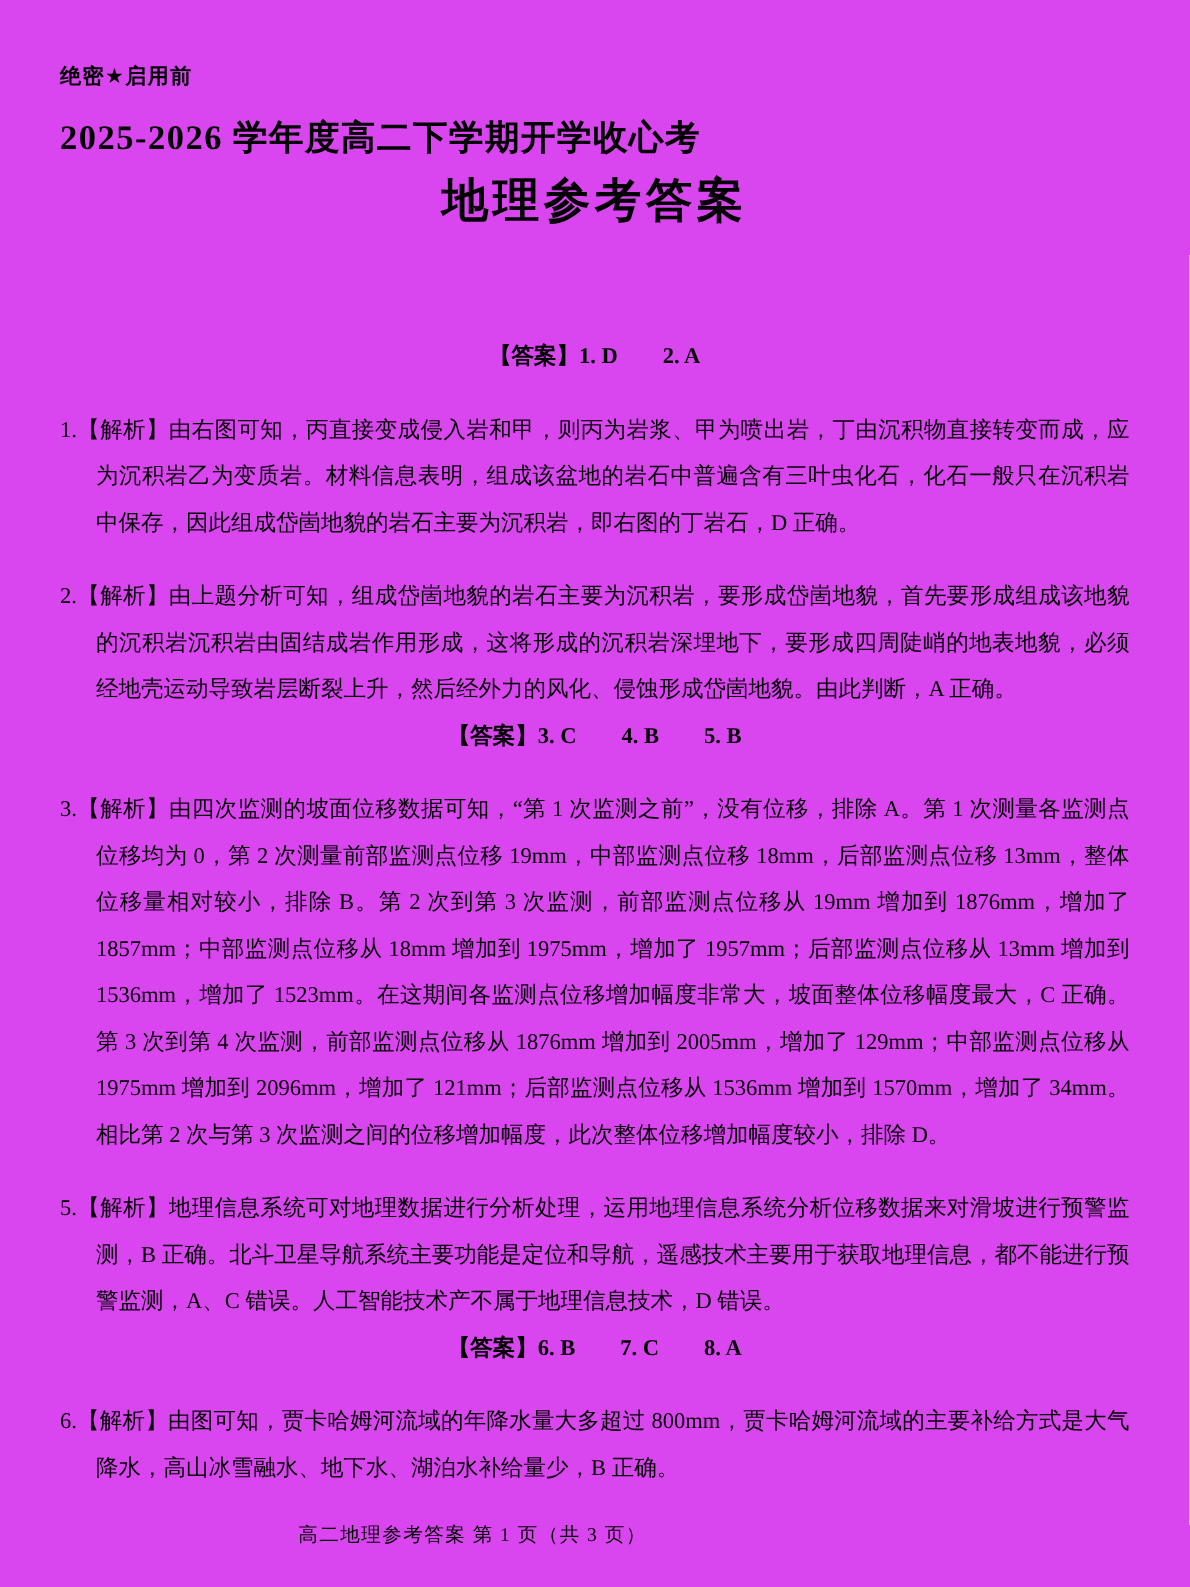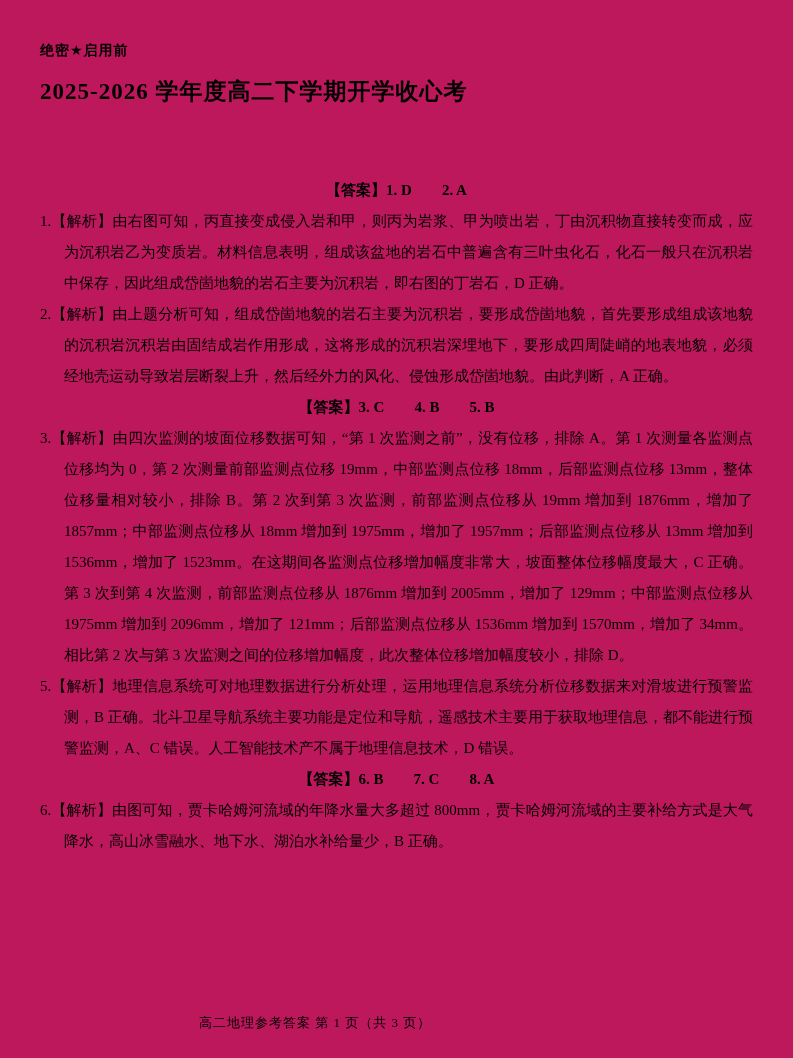--- a/index.html
+++ b/index.html
@@ -10,21 +10,21 @@
     font-family: "Liberation Serif", "DejaVu Serif", serif;
     color: #000000;
     position: relative;
     overflow: hidden;
   }
   .page {
     position: relative;
     width: 793px;
     height: 1058px;
     padding: 42px 40px 0 40px;
-    background: #be185d;
+    background: #d946ef;
   }
   .security-label {
     font-family: "Liberation Sans", "DejaVu Sans", sans-serif;
     font-weight: bold;
     font-size: 14px;
     letter-spacing: 1px;
   }
   .exam-title {
     margin-top: 16px;
     font-size: 23px;
@@ -45,40 +45,42 @@
   }
   p.answers {
     text-align: center;
     font-weight: bold;
   }
   p.analysis {
     text-align: justify;
     text-justify: inter-ideograph;
     padding-left: 24px;
     text-indent: -24px;
+    margin-top: 18px;
   }
   .page-footer {
     position: absolute;
     bottom: 26px;
     left: 0;
     width: 630px;
     text-align: center;
     font-size: 13px;
     letter-spacing: 1px;
   }
 </style>
 </head>
 <body>
 
 <div class="page">
 
   <div class="security-label">绝密★启用前</div>
 
   <h1 class="exam-title">2025-2026 学年度高二下学期开学收心考</h1>
 
+  <h2 class="answer-key-title">地理参考答案</h2>
 
   <div class="doc-body">
     <p class="answers">【答案】1. D　　2. A</p>
     <p class="analysis">1.【解析】由右图可知，丙直接变成侵入岩和甲，则丙为岩浆、甲为喷出岩，丁由沉积物直接转变而成，应为沉积岩乙为变质岩。材料信息表明，组成该盆地的岩石中普遍含有三叶虫化石，化石一般只在沉积岩中保存，因此组成岱崮地貌的岩石主要为沉积岩，即右图的丁岩石，D 正确。</p>
     <p class="analysis">2.【解析】由上题分析可知，组成岱崮地貌的岩石主要为沉积岩，要形成岱崮地貌，首先要形成组成该地貌的沉积岩沉积岩由固结成岩作用形成，这将形成的沉积岩深埋地下，要形成四周陡峭的地表地貌，必须经地壳运动导致岩层断裂上升，然后经外力的风化、侵蚀形成岱崮地貌。由此判断，A 正确。</p>
     <p class="answers">【答案】3. C　　4. B　　5. B</p>
     <p class="analysis">3.【解析】由四次监测的坡面位移数据可知，“第 1 次监测之前”，没有位移，排除 A。第 1 次测量各监测点位移均为 0，第 2 次测量前部监测点位移 19mm，中部监测点位移 18mm，后部监测点位移 13mm，整体位移量相对较小，排除 B。第 2 次到第 3 次监测，前部监测点位移从 19mm 增加到 1876mm，增加了 1857mm；中部监测点位移从 18mm 增加到 1975mm，增加了 1957mm；后部监测点位移从 13mm 增加到 1536mm，增加了 1523mm。在这期间各监测点位移增加幅度非常大，坡面整体位移幅度最大，C 正确。第 3 次到第 4 次监测，前部监测点位移从 1876mm 增加到 2005mm，增加了 129mm；中部监测点位移从 1975mm 增加到 2096mm，增加了 121mm；后部监测点位移从 1536mm 增加到 1570mm，增加了 34mm。相比第 2 次与第 3 次监测之间的位移增加幅度，此次整体位移增加幅度较小，排除 D。</p>
     <p class="analysis">5.【解析】地理信息系统可对地理数据进行分析处理，运用地理信息系统分析位移数据来对滑坡进行预警监测，B 正确。北斗卫星导航系统主要功能是定位和导航，遥感技术主要用于获取地理信息，都不能进行预警监测，A、C 错误。人工智能技术产不属于地理信息技术，D 错误。</p>
     <p class="answers">【答案】6. B　　7. C　　8. A</p>
     <p class="analysis">6.【解析】由图可知，贾卡哈姆河流域的年降水量大多超过 800mm，贾卡哈姆河流域的主要补给方式是大气降水，高山冰雪融水、地下水、湖泊水补给量少，B 正确。</p>

